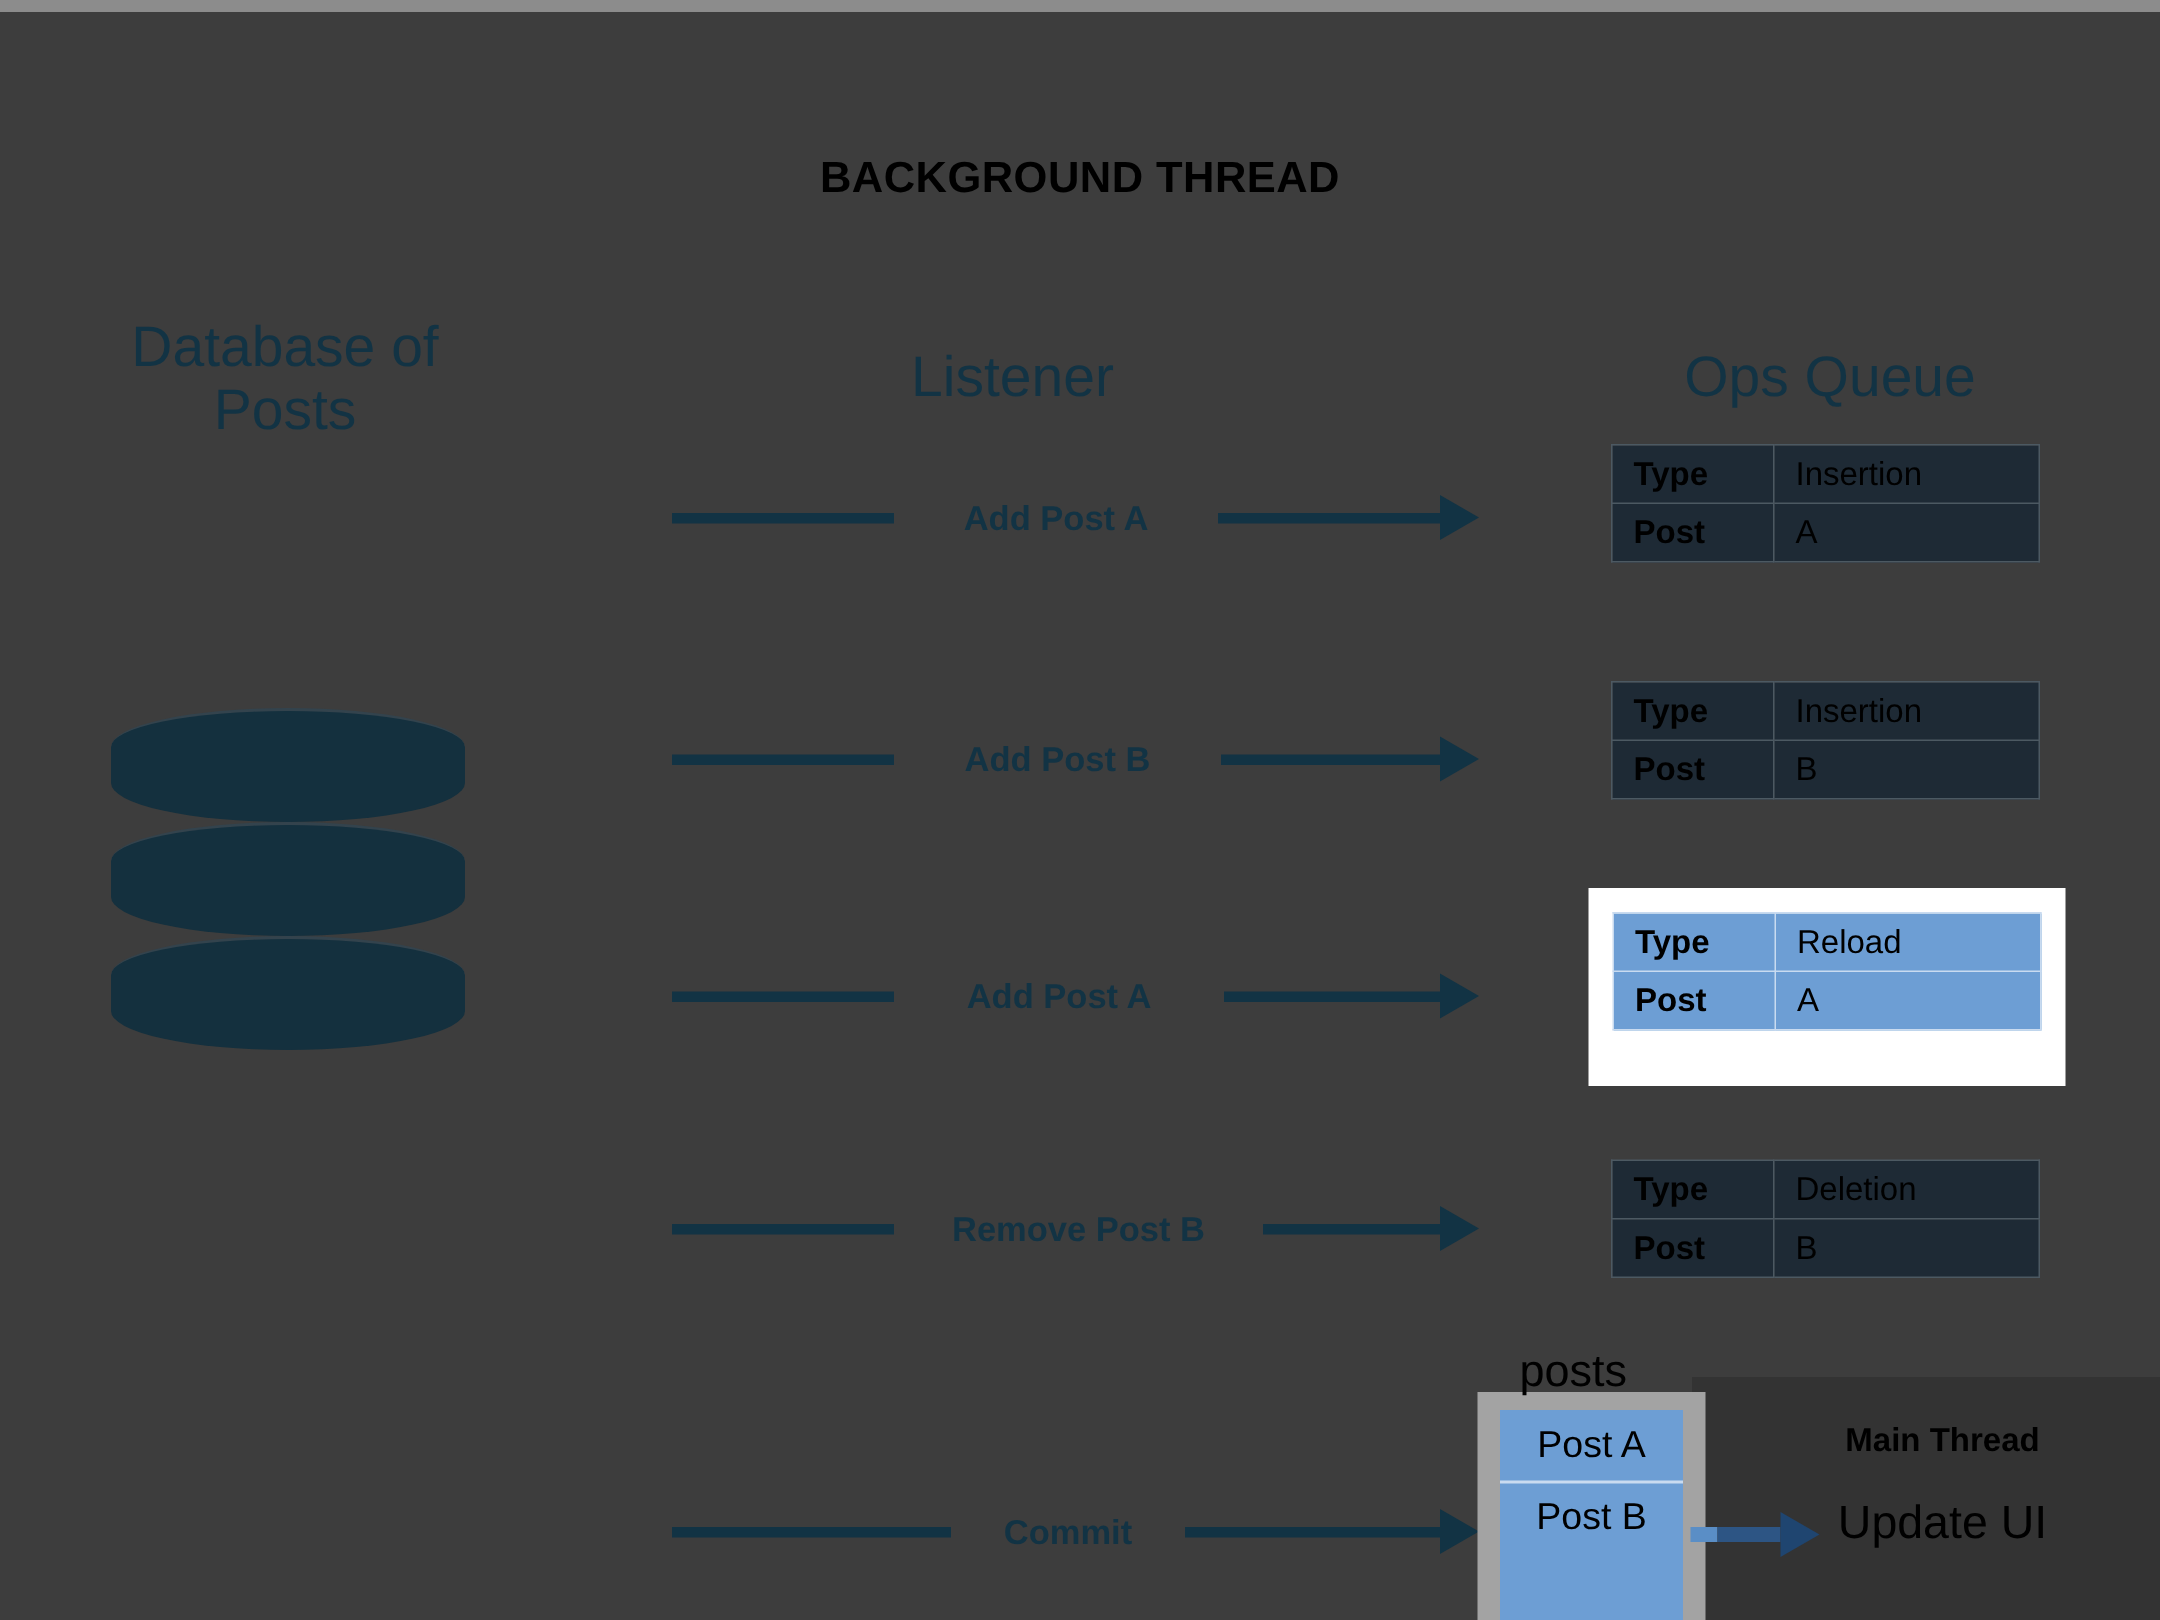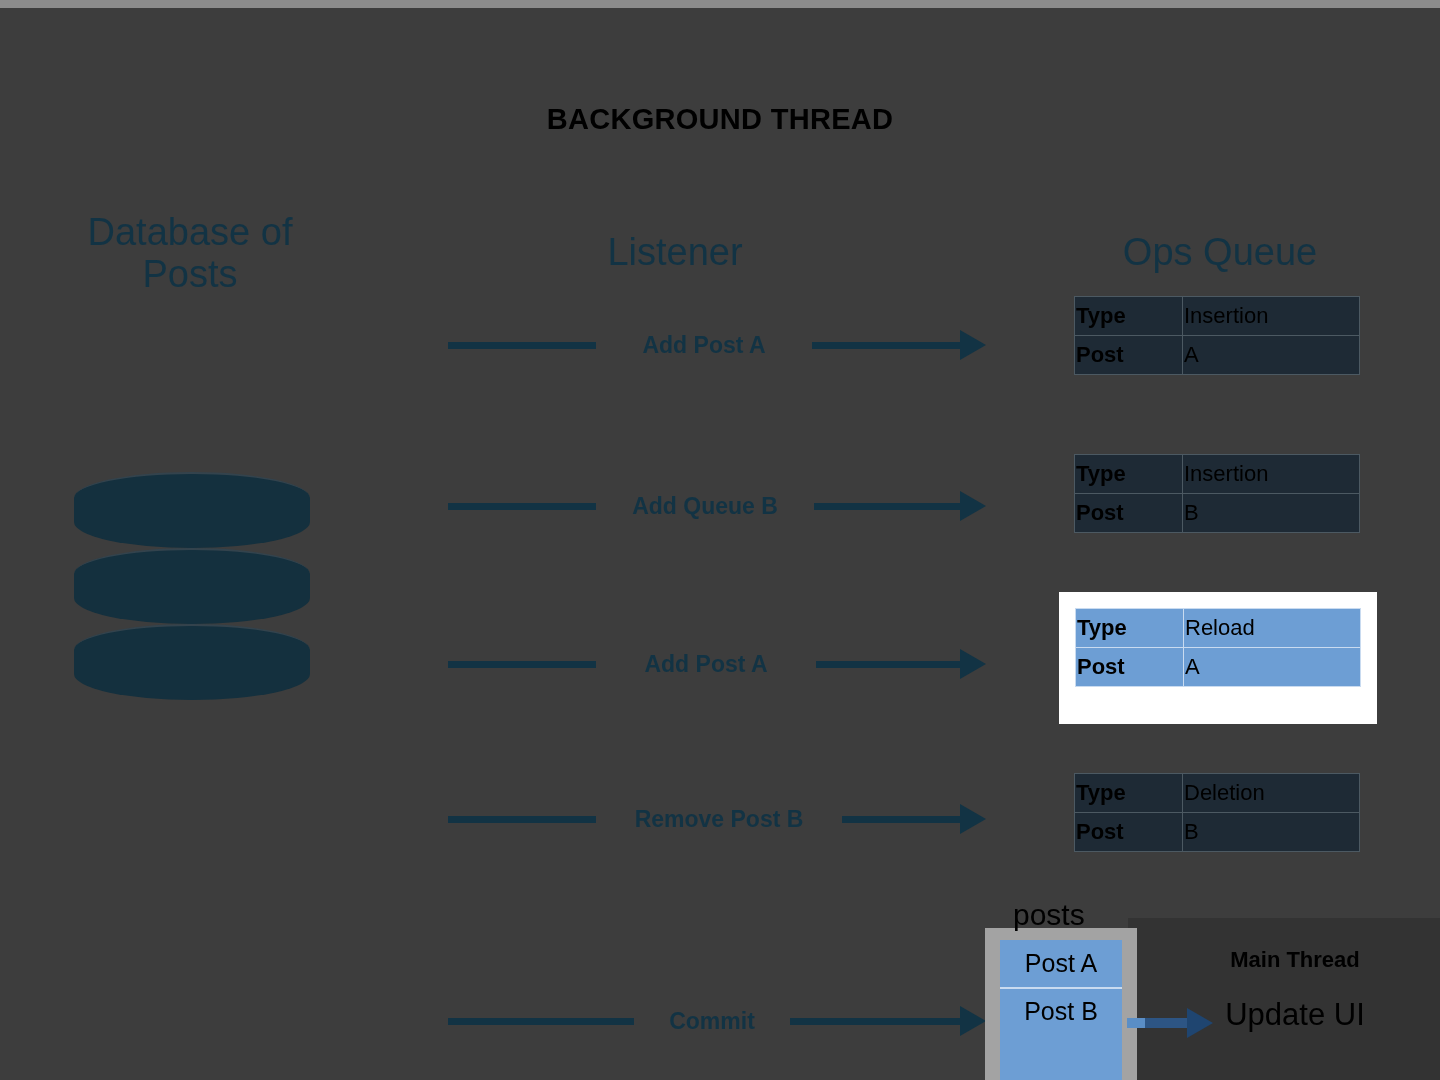--- a/index.html
+++ b/index.html
@@ -128,21 +128,21 @@
     width: 286px;
     border-collapse: collapse;
     font-size: 22px;
     table-layout: fixed;
   }
   .optable td {
     background: #1e2a35;
     border: 1px solid #4c5962;
     color: #000000;
     height: 39px;
-    padding: 0 1px;
+    padding: 0 14px;
     box-sizing: border-box;
     vertical-align: middle;
   }
   .optable td.k { width: 108px; font-weight: bold; }
   .optable td.v { font-weight: normal; }
 
   
   .hl-frame {
     position: absolute;
     left: 1059px;
@@ -271,21 +271,21 @@
     <div class="seg-left"></div>
     <div class="flow-label">Add Post A</div>
     <div class="arrow-wrap">
       <div class="seg-right" style="width:148px;"></div>
       <div class="head"></div>
     </div>
   </div>
 
   <div class="flow" style="top:483px;">
     <div class="seg-left"></div>
-    <div class="flow-label">Add Queue B</div>
+    <div class="flow-label">Add Post B</div>
     <div class="arrow-wrap">
       <div class="seg-right" style="width:146px;"></div>
       <div class="head"></div>
     </div>
   </div>
 
   <div class="flow" style="top:641px;">
     <div class="seg-left"></div>
     <div class="flow-label">Add Post A</div>
     <div class="arrow-wrap">

